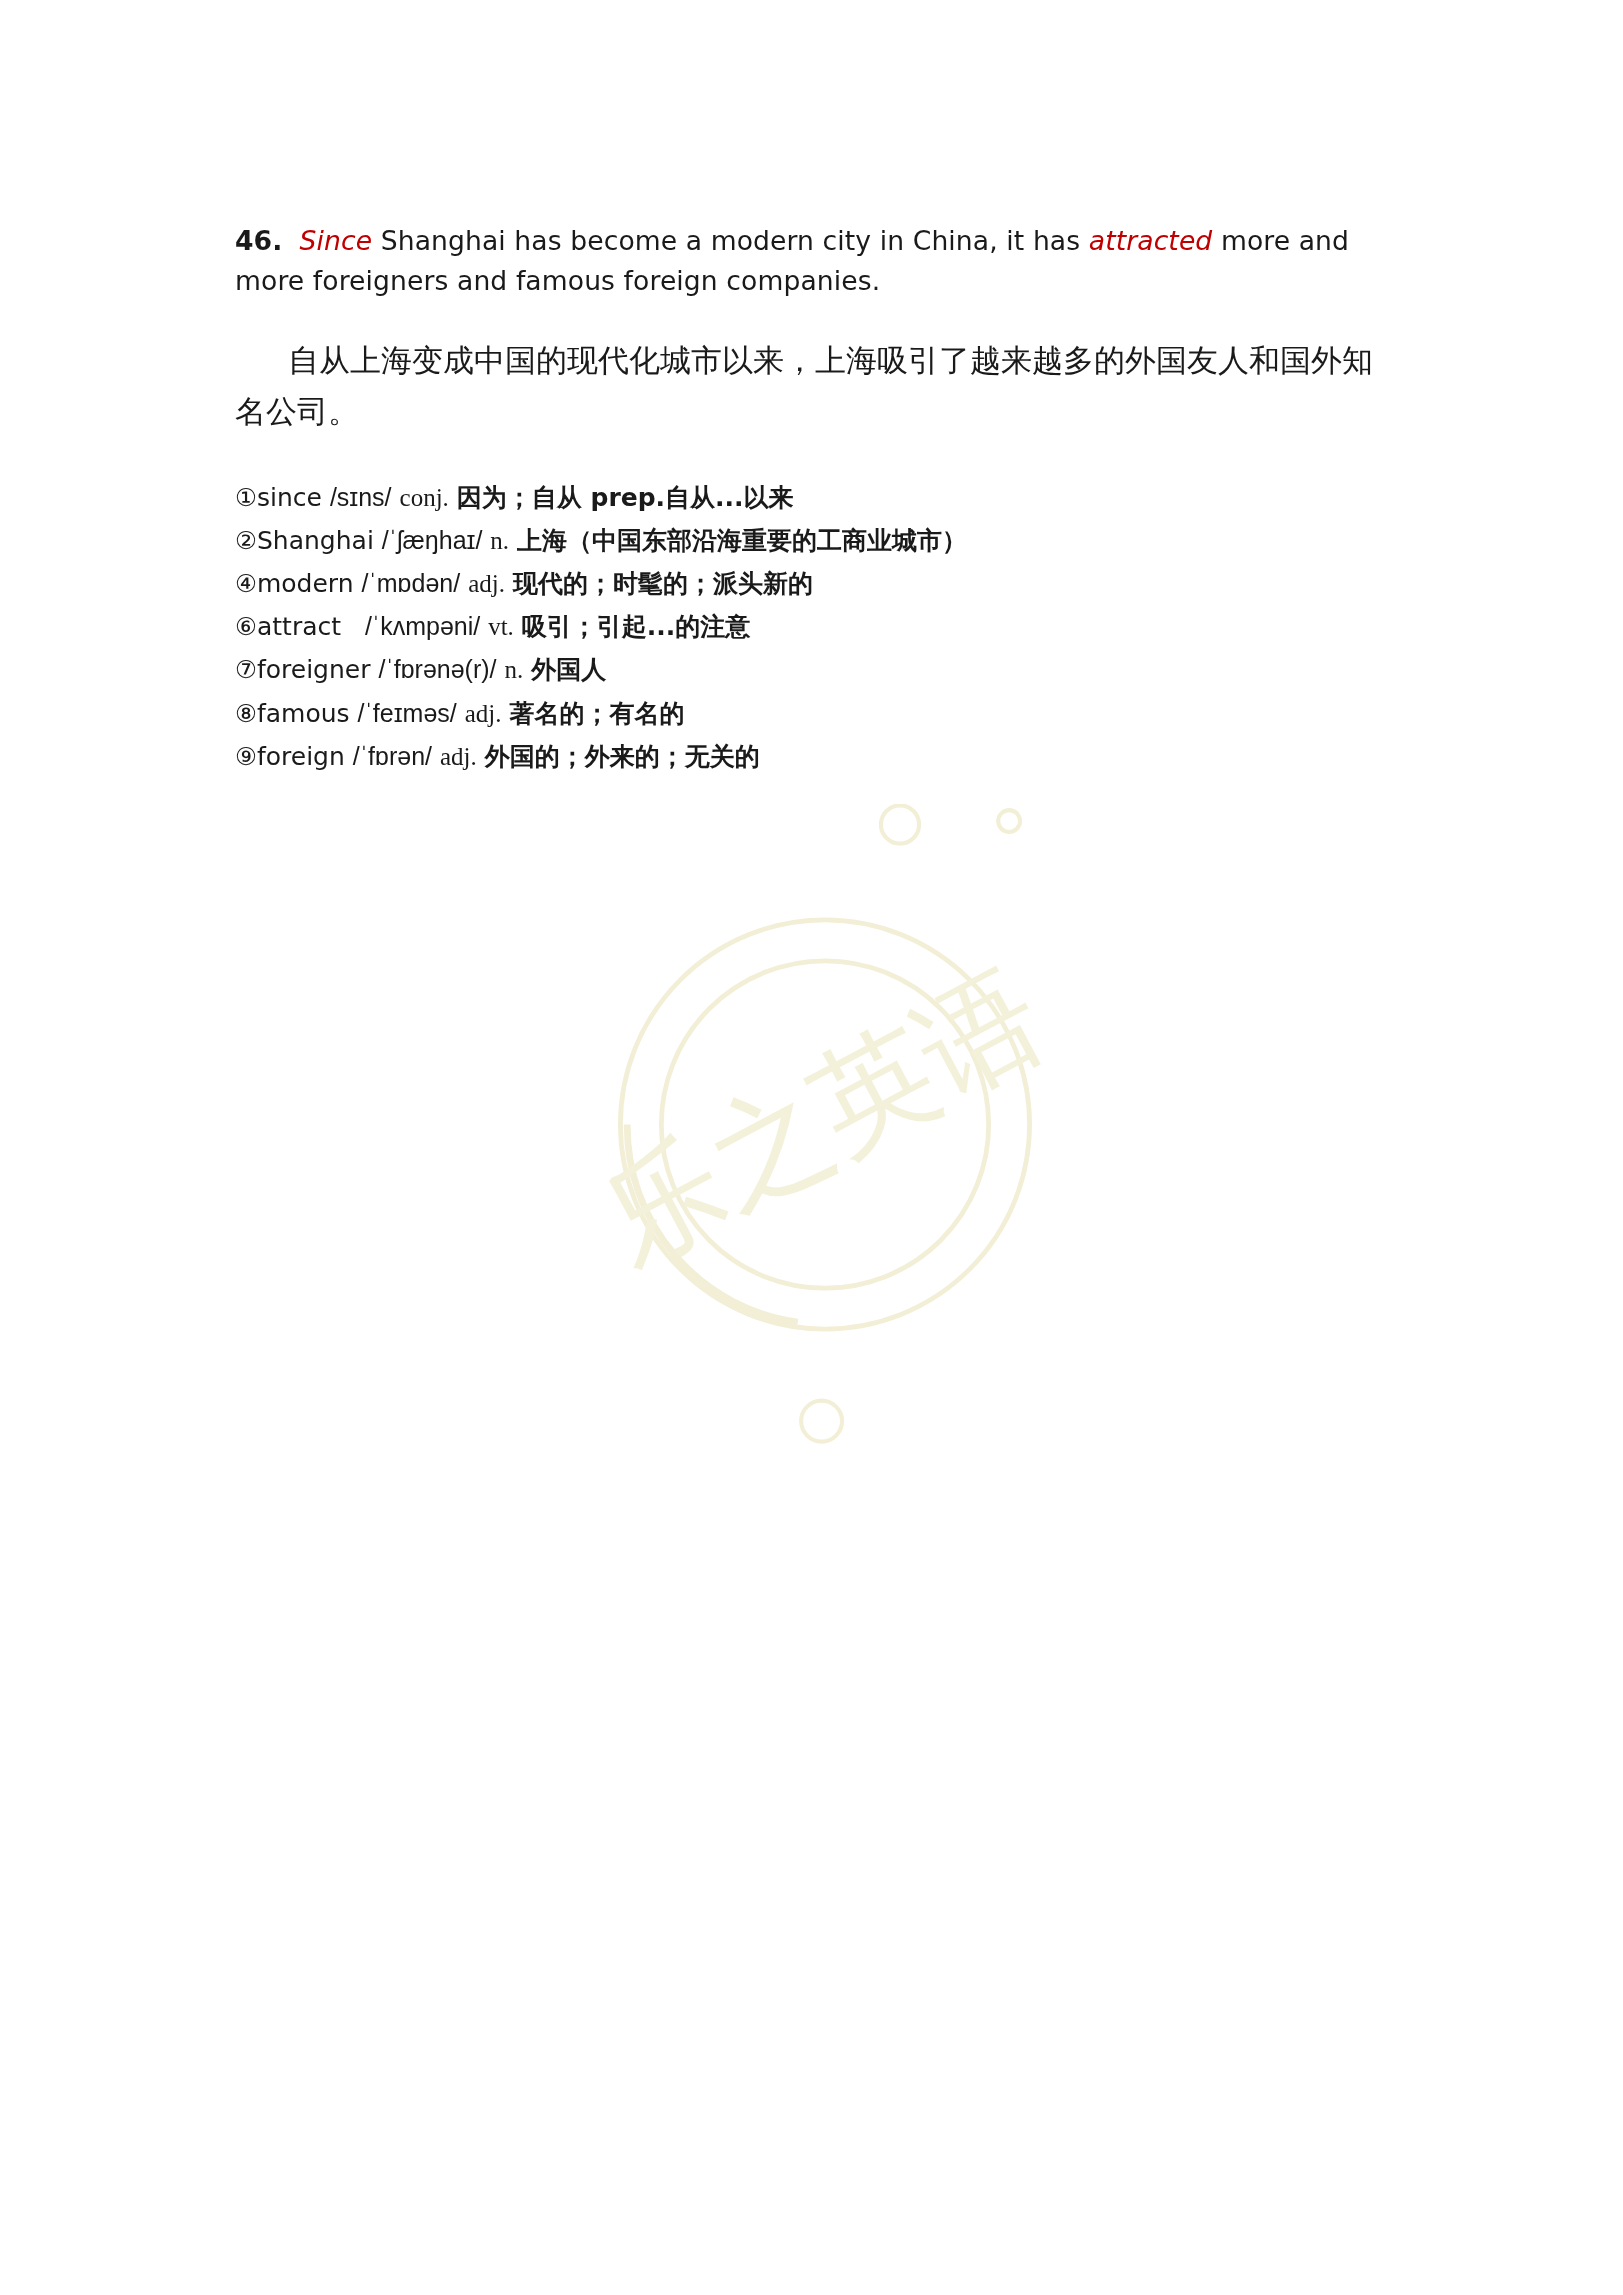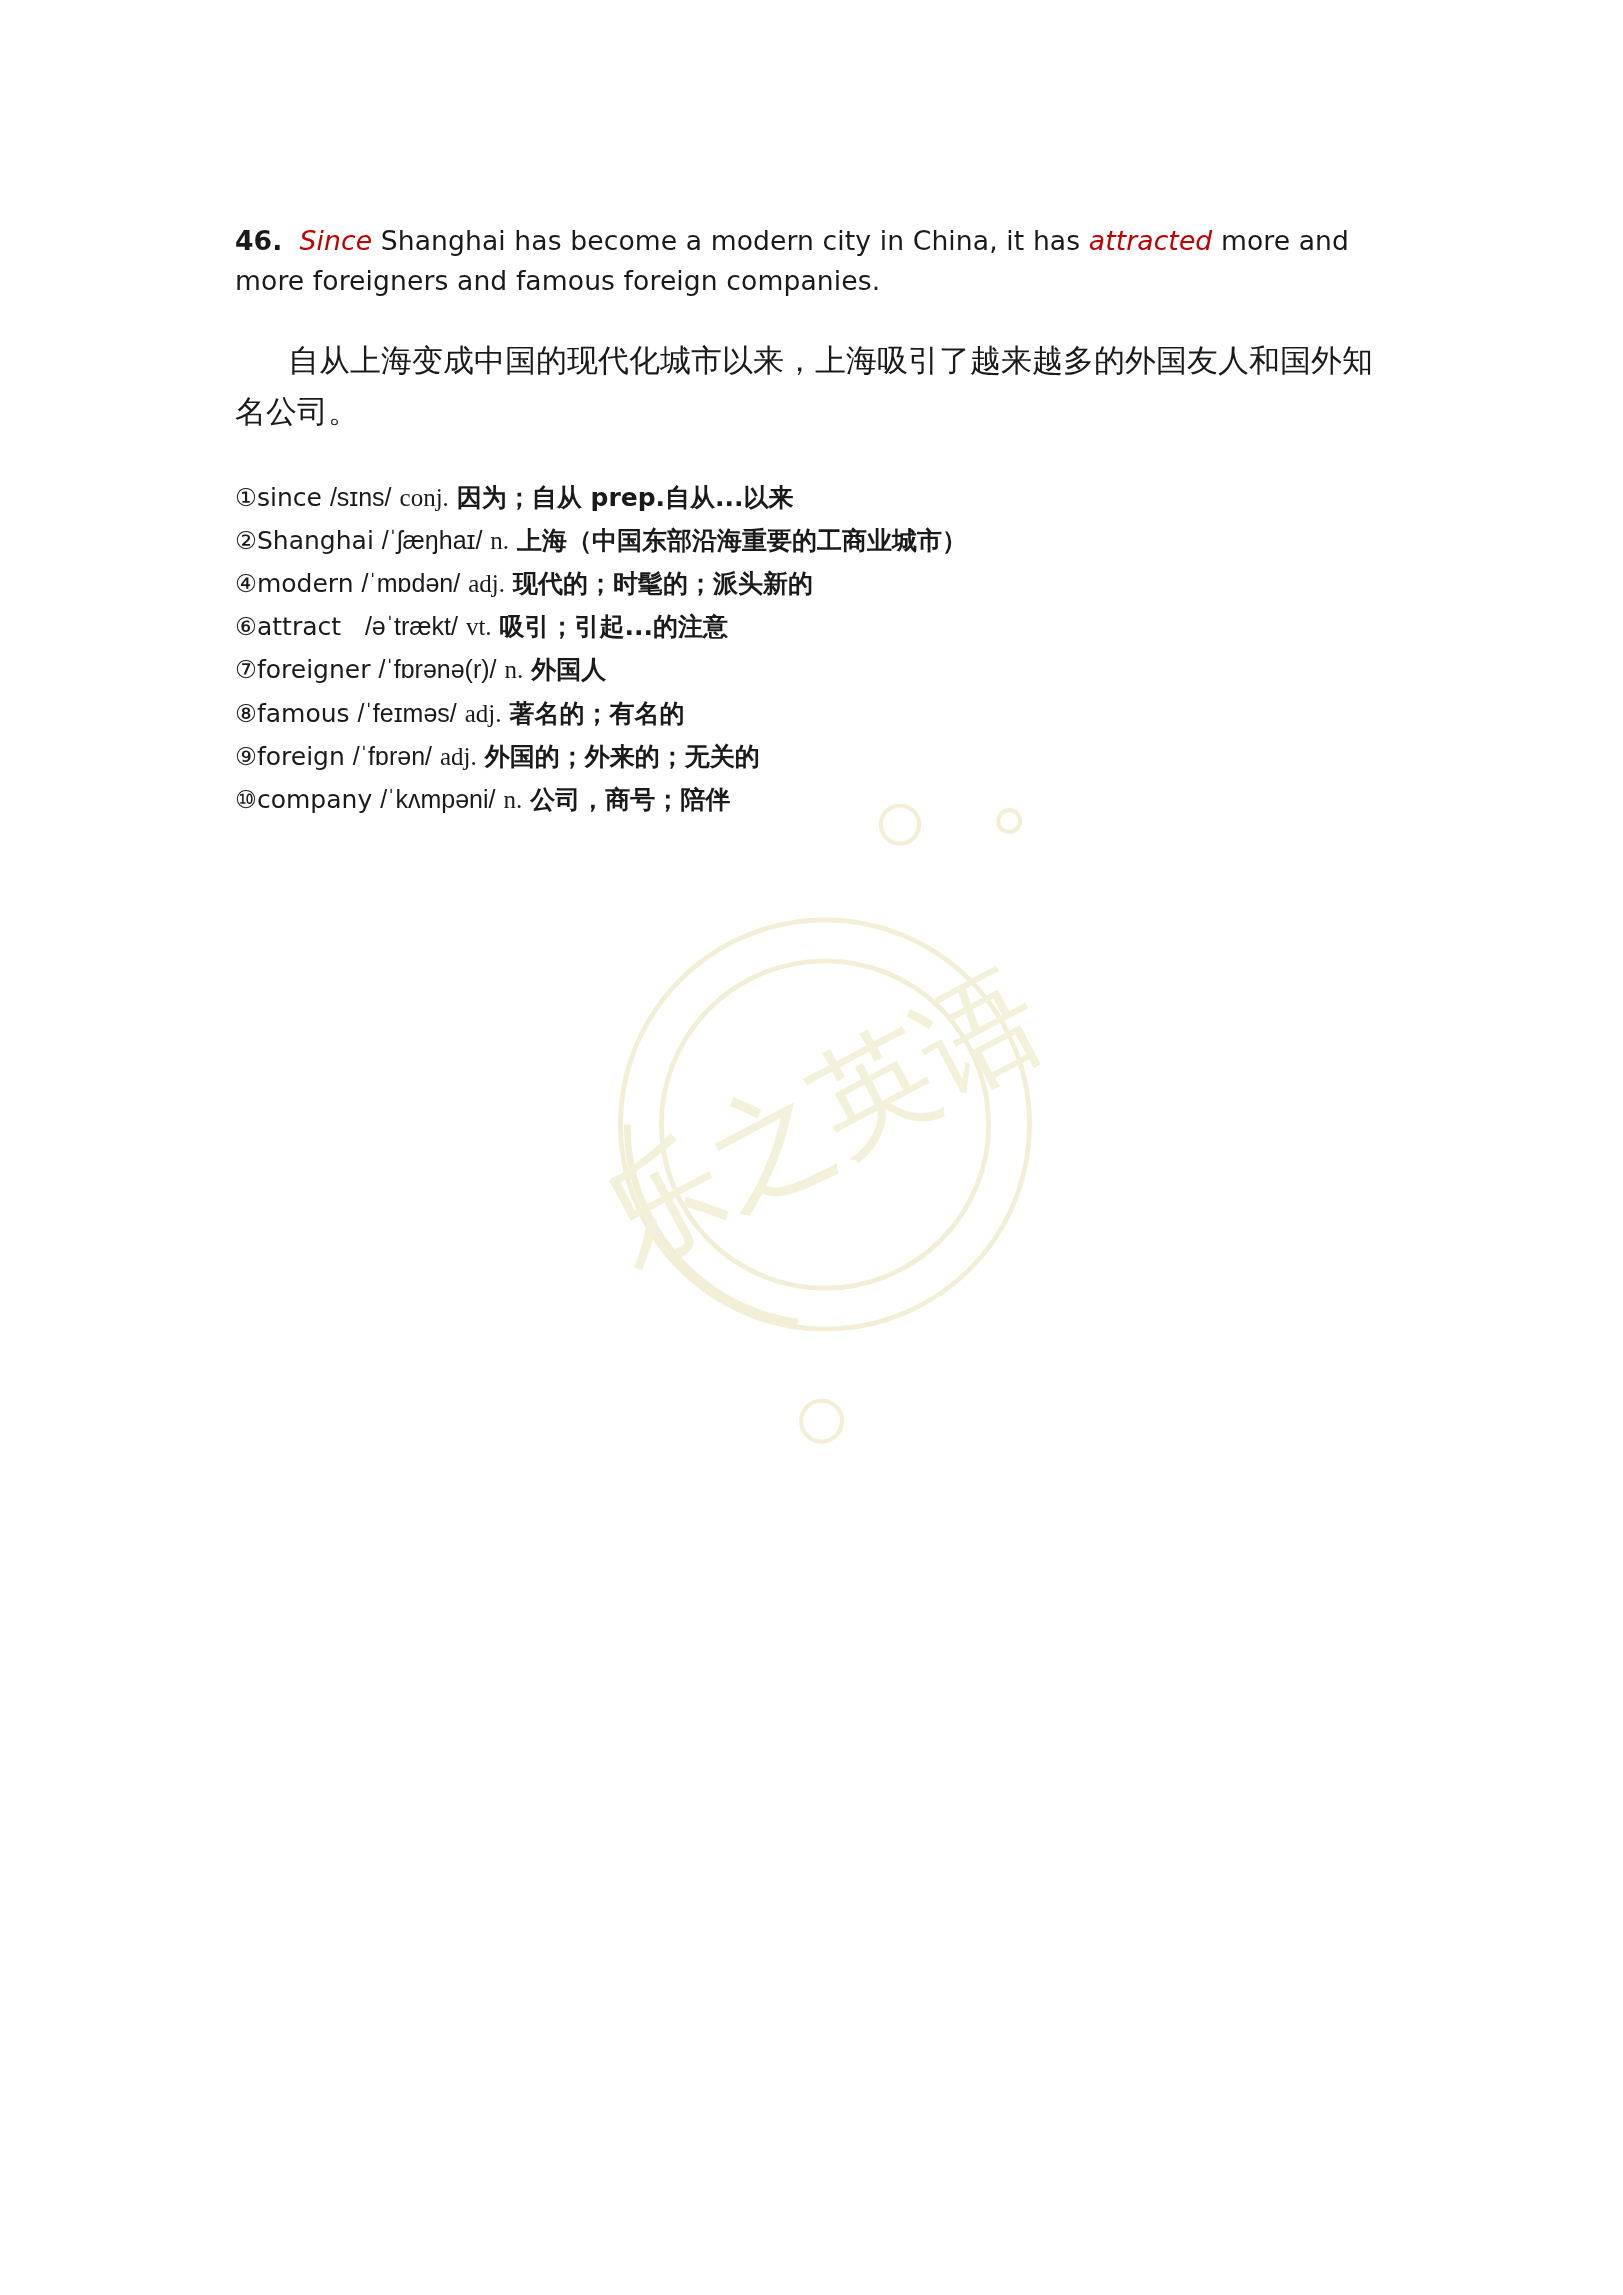--- a/index.html
+++ b/index.html
@@ -128,27 +128,26 @@
     <div class="vocab">
 
       <div class="vocab-item"><span class="marker">①</span><span class="word">since</span><span> </span><span class="ipa">/sɪns/</span><span> </span><span class="pos">conj.</span><span> </span><span class="cn">因为；自从 prep.自从...以来</span></div>
 
       <div class="vocab-item"><span class="marker">②</span><span class="word">Shanghai</span><span> </span><span class="ipa">/ˈʃæŋhaɪ/</span><span> </span><span class="pos">n.</span><span> </span><span class="cn">上海（中国东部沿海重要的工商业城市）</span></div>
 
 
       <div class="vocab-item"><span class="marker">④</span><span class="word">modern</span><span> </span><span class="ipa">/ˈmɒdən/</span><span> </span><span class="pos">adj.</span><span> </span><span class="cn">现代的；时髦的；派头新的</span></div>
 
 
-      <div class="vocab-item"><span class="marker">⑥</span><span class="word">attract</span><span>&nbsp;&nbsp; </span><span class="ipa">/əˈtrækt/</span><span> </span><span class="pos">vt.</span><span> </span><span class="cn">吸引；引起...的注意</span></div>
+      <div class="vocab-item"><span class="marker">⑥</span><span class="word">attract</span><span>&nbsp;&nbsp; </span><span class="ipa">/ˈkʌmpəni/</span><span> </span><span class="pos">vt.</span><span> </span><span class="cn">吸引；引起...的注意</span></div>
 
       <div class="vocab-item"><span class="marker">⑦</span><span class="word">foreigner</span><span> </span><span class="ipa">/ˈfɒrənə(r)/</span><span> </span><span class="pos">n.</span><span> </span><span class="cn">外国人</span></div>
 
       <div class="vocab-item"><span class="marker">⑧</span><span class="word">famous</span><span> </span><span class="ipa">/ˈfeɪməs/</span><span> </span><span class="pos">adj.</span><span> </span><span class="cn">著名的；有名的</span></div>
 
       <div class="vocab-item"><span class="marker">⑨</span><span class="word">foreign</span><span> </span><span class="ipa">/ˈfɒrən/</span><span> </span><span class="pos">adj.</span><span> </span><span class="cn">外国的；外来的；无关的</span></div>
 
-      <div class="vocab-item"><span class="marker">⑩</span><span class="word">company</span><span> </span><span class="ipa">/ˈkʌmpəni/</span><span> </span><span class="pos">n.</span><span> </span><span class="cn">公司，商号；陪伴</span></div>
 
     </div>
 
   </div>
 </div>
 
 
 </body></html>

